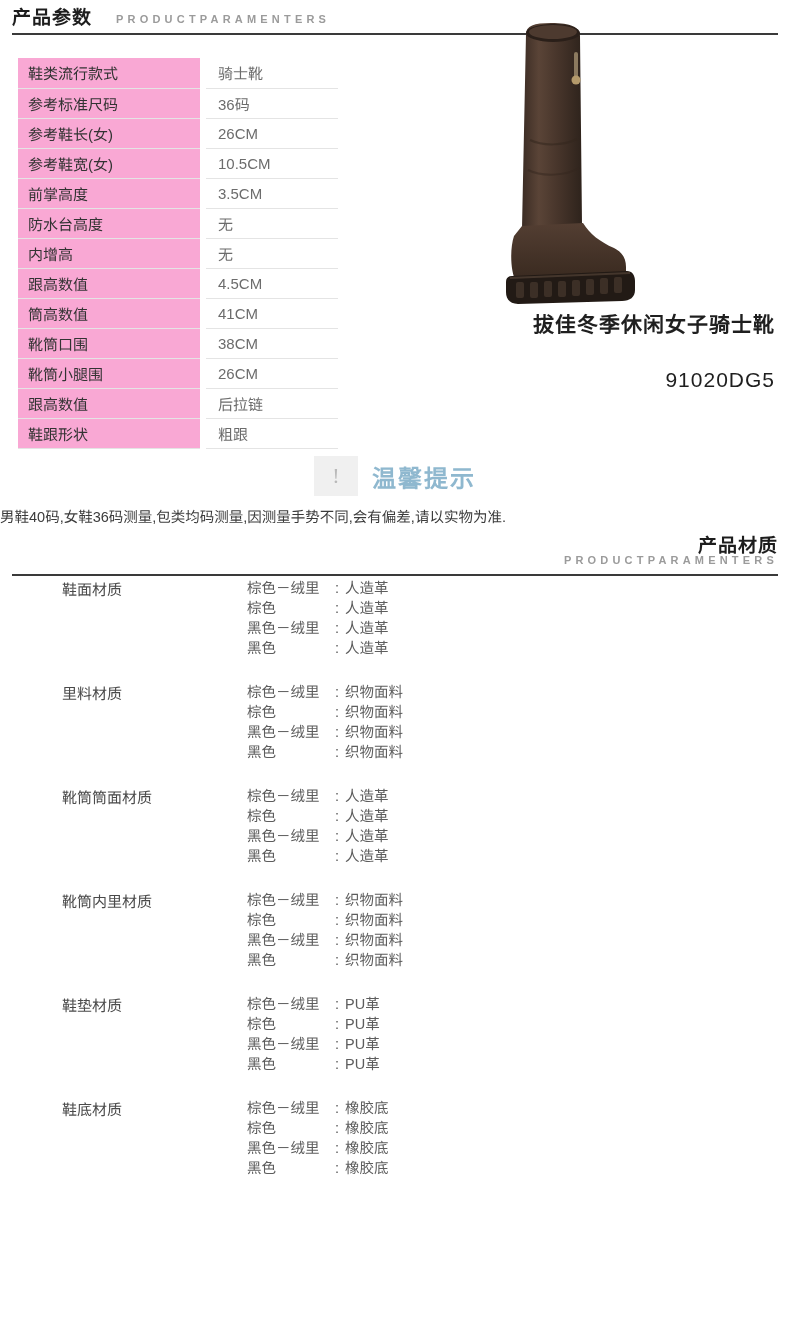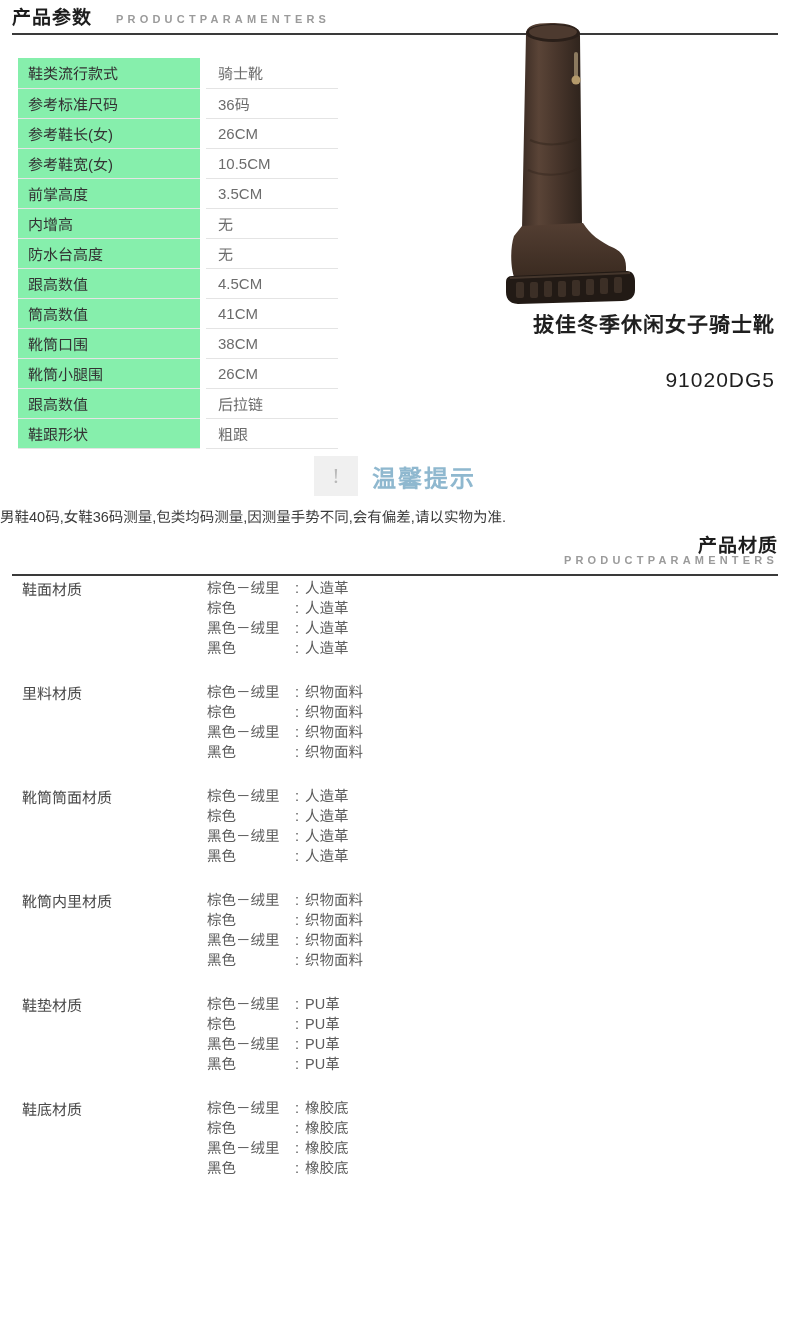--- a/index.html
+++ b/index.html
@@ -59,21 +59,21 @@
   .spec-table td {
     font-size: 15px;
     color: #3d3d3d;
     border-bottom: 1px solid #e4e4e4;
     padding: 0;
     vertical-align: middle;
   }
   .spec-table td.k {
     width: 172px;
     padding-left: 10px;
-    background: #86efac;
+    background: #f9a8d4;
     border-right: 6px solid #ffffff;
     color: #333;
   }
   .spec-table td.v {
     padding-left: 12px;
     color: #6c6c6c;
   }
 
   
   .product-figure {
@@ -153,20 +153,21 @@
     font-size: 14.5px;
     color: #3b3b3b;
   }
 
   
   .material-list {
     position: absolute;
     left: 0;
     top: 578px;
     width: 674px;
+    padding-left: 40px;
   }
   .mat-row {
     display: flex;
     align-items: flex-start;
     margin-bottom: 24px;
   }
   .mat-name {
     width: 180px;
     padding-left: 22px;
     box-sizing: border-box;
@@ -218,25 +219,25 @@
     </tr>
     <tr>
       <td class="k">参考鞋宽(女)</td>
       <td class="v">10.5CM</td>
     </tr>
     <tr>
       <td class="k">前掌高度</td>
       <td class="v">3.5CM</td>
     </tr>
     <tr>
+      <td class="k">防水台高度</td>
+      <td class="v">无</td>
+    </tr>
+    <tr>
       <td class="k">内增高</td>
-      <td class="v">无</td>
-    </tr>
-    <tr>
-      <td class="k">防水台高度</td>
       <td class="v">无</td>
     </tr>
     <tr>
       <td class="k">跟高数值</td>
       <td class="v">4.5CM</td>
     </tr>
     <tr>
       <td class="k">筒高数值</td>
       <td class="v">41CM</td>
     </tr>

